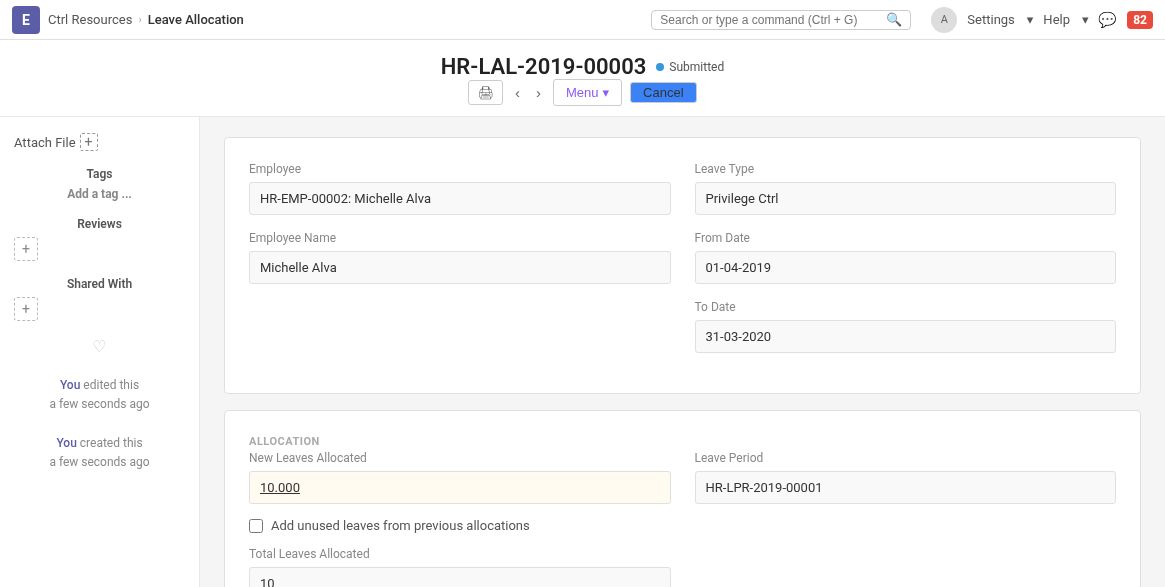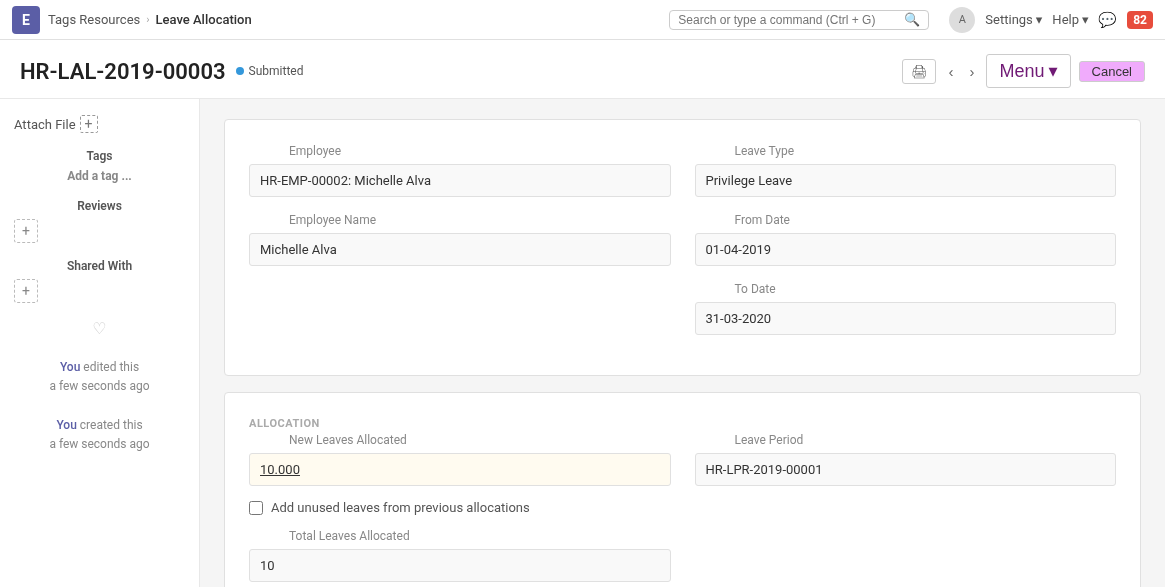--- a/index.html
+++ b/index.html
@@ -26,50 +26,50 @@
     }
     .topnav-search input {
       border: none; outline: none; font-size: 12px; color: #555; width: 100%; background: transparent;
     }
     .topnav-search .search-icon { color: #aaa; font-size: 13px; }
     .topnav-right { display: flex; align-items: center; gap: 10px; margin-left: 12px; }
     .topnav-avatar {
       width: 26px; height: 26px; background: #ddd; border-radius: 50%;
       display: flex; align-items: center; justify-content: center; font-size: 11px; color: #666;
     }
-    .topnav-settings, .topnav-help { font-size: 13px; color: #555; cursor: pointer; display: flex; align-items: center; gap: 3px; }
+    .topnav-settings, .topnav-help { font-size: 13px; color: #555; cursor: pointer; display: flex; align-items: center; gap: 12px; }
     .topnav-bell { font-size: 15px; color: #666; cursor: pointer; }
     .topnav-badge {
       background: #e74c3c; color: #ffffff; border-radius: 4px; font-size: 12px; font-weight: bold;
       padding: 2px 6px; cursor: pointer;
     }
 
     
     .page-header {
       display: flex; align-items: center; justify-content: space-between;
-      padding: 14px 20px 10px 20px; background: #fff; border-bottom: 1px solid #e8e8e8;
+      padding: 14px 20px 10px 20px; background: #fff; border-bottom: 1px solid #e8e8e8; flex-direction: column;
     }
     .page-header-left { display: flex; align-items: center; gap: 10px; }
     .page-title { font-size: 22px; font-weight: 600; color: #222; }
     .status-badge {
       display: flex; align-items: center; gap: 5px; font-size: 12px; color: #555;
     }
     .status-dot { width: 8px; height: 8px; border-radius: 50%; background: #3498db; display: inline-block; }
     .page-header-right { display: flex; align-items: center; gap: 8px; }
     .btn-icon {
       background: none; border: 1px solid #ccc; border-radius: 3px; padding: 4px 8px;
       cursor: pointer; font-size: 13px; color: #555; display: flex; align-items: center;
     }
     .btn-nav { background: none; border: none; font-size: 15px; color: #666; cursor: pointer; padding: 4px; }
     .btn-menu {
       background: #fff; border: 1px solid #ccc; border-radius: 3px; padding: 5px 12px;
-      cursor: pointer; font-size: 18px; color: #701a75; display: flex; align-items: center; gap: 4px;
+      cursor: pointer; font-size: 13px; color: #8b5cf6; display: flex; align-items: center; gap: 4px;
     }
     .btn-cancel {
-      background: #f0abfc; border: 1px solid #ccc; border-radius: 3px; padding: 2px 12px;
+      background: #3b82f6; border: 1px solid #ccc; border-radius: 3px; padding: 2px 12px;
       cursor: pointer; font-size: 13px; color: #333;
     }
 
     
     .main-layout { display: flex; height: calc(587px - 40px - 56px); overflow: hidden; }
 
     
     .sidebar {
       width: 200px; min-width: 200px; background: #fff; border-right: 1px solid #e8e8e8;
       padding: 16px 14px; display: flex; flex-direction: column; gap: 16px; text-align: center;
@@ -91,39 +91,39 @@
 
     
     .content-area {
       flex: 1; overflow-y: auto; padding: 20px 24px; background: #f5f5f5;
     }
     .form-card {
       background: #fff; border: 1px solid #e0e0e0; border-radius: 4px; padding: 24px; margin-bottom: 16px;
     }
     .form-row { display: flex; gap: 24px; margin-bottom: 16px; }
     .form-group { flex: 1; display: flex; flex-direction: column; gap: 6px; }
-    .form-label { font-size: 12px; color: #888; margin-left: 40px; }
+    .form-label { font-size: 12px; color: #888; }
     .form-input {
       border: 1px solid #e0e0e0; border-radius: 3px; padding: 8px 10px;
       font-size: 13px; color: #333; background: #f9f9f9;
     }
     .section-title {
       font-size: 11px; font-weight: 700; color: #aaa; letter-spacing: 0.5px; margin-bottom: 3px; text-transform: uppercase;
     }
     .form-input-yellow { background: #fffbf0; border: 1px solid #e0e0e0; border-radius: 3px; padding: 8px 10px; font-size: 13px; color: #333; text-decoration: underline; }
     .checkbox-row { display: flex; align-items: flex-end; gap: 8px; font-size: 13px; color: #555; margin: 8px 0; }
     .checkbox-row input[type=checkbox] { width: 14px; height: 14px; }
   </style>
 </head>
 <body>
 
 <nav class="topnav">
   <div class="topnav-logo">E</div>
   <div class="topnav-breadcrumb">
-    <span>Tags Resources</span>
+    <span>Ctrl Resources</span>
     <span class="chevron">›</span>
     <span class="active">Leave Allocation</span>
   </div>
   <div class="topnav-search">
     <input type="text" placeholder="Search or type a command (Ctrl + G)" style="">
     <span class="search-icon">🔍</span>
   </div>
   <div class="topnav-right">
     <div class="topnav-avatar">A</div>
     <span class="topnav-settings">
@@ -204,21 +204,21 @@
   <main class="content-area">
 
     <div class="form-card">
       <div class="form-row">
         <div class="form-group">
           <label class="form-label">Employee</label>
           <div class="form-input">HR-EMP-00002: Michelle Alva</div>
         </div>
         <div class="form-group">
           <label class="form-label">Leave Type</label>
-          <div class="form-input">Privilege Leave</div>
+          <div class="form-input">Privilege Ctrl</div>
         </div>
       </div>
       <div class="form-row">
         <div class="form-group">
           <label class="form-label">Employee Name</label>
           <div class="form-input">Michelle Alva</div>
         </div>
         <div class="form-group">
           <label class="form-label">From Date</label>
           <div class="form-input">01-04-2019</div>

